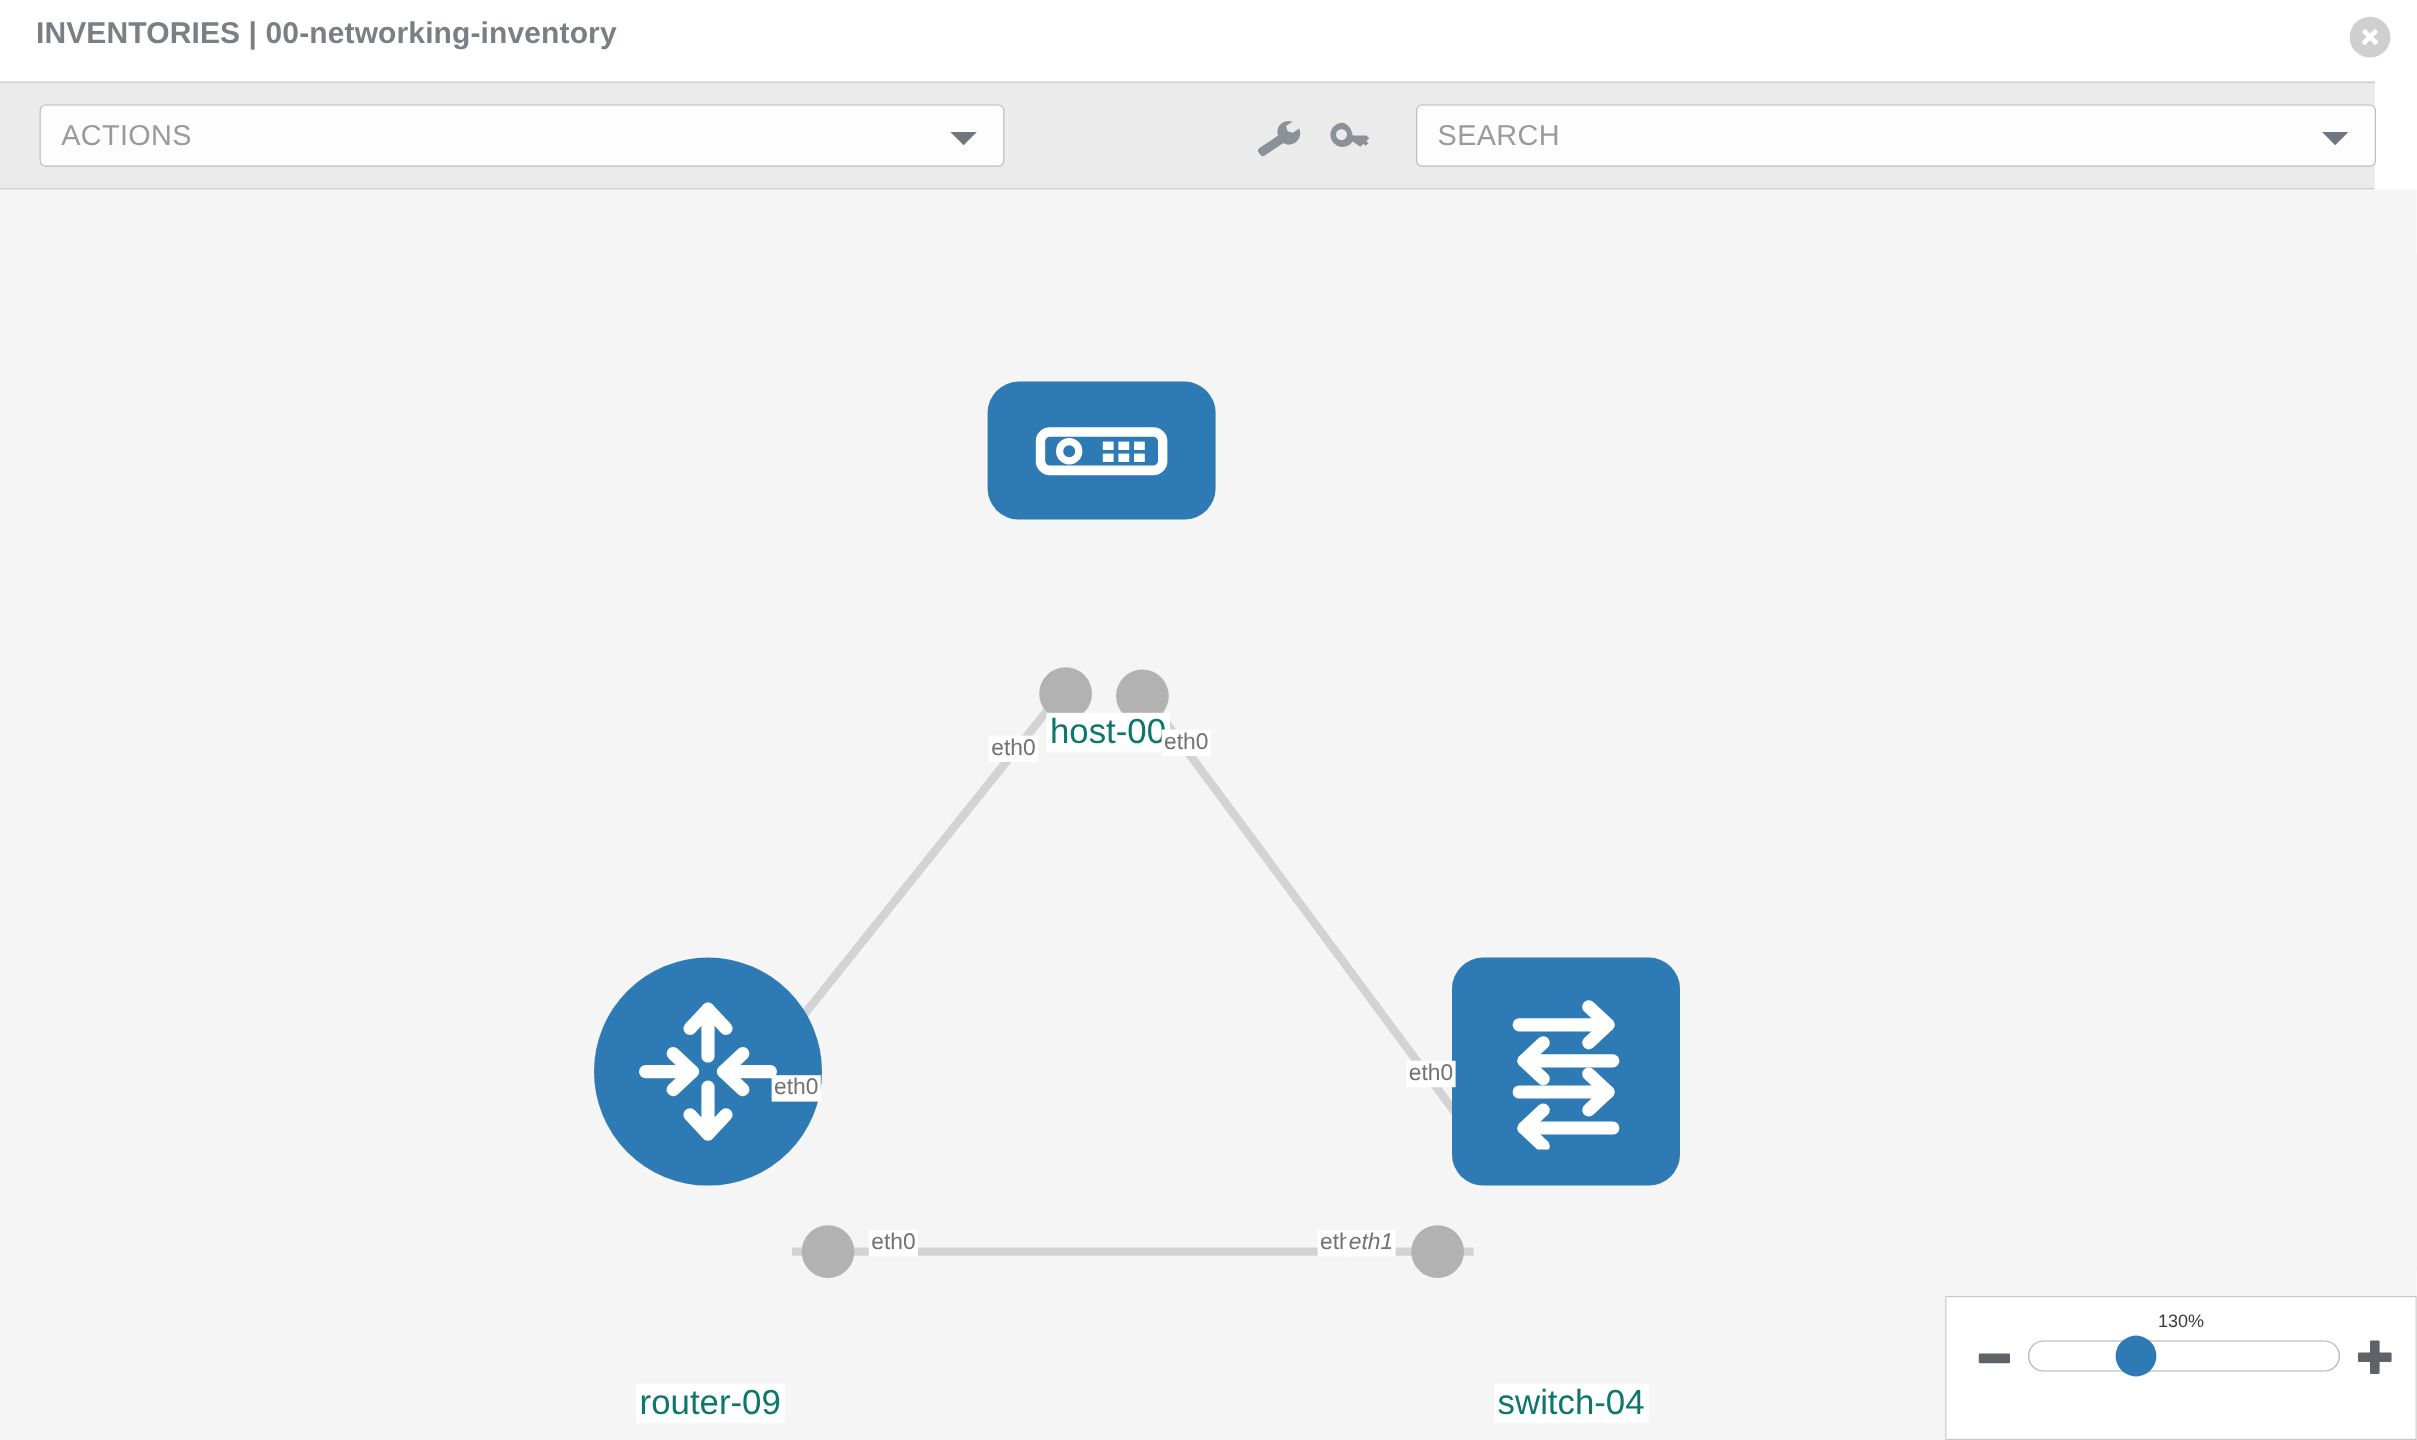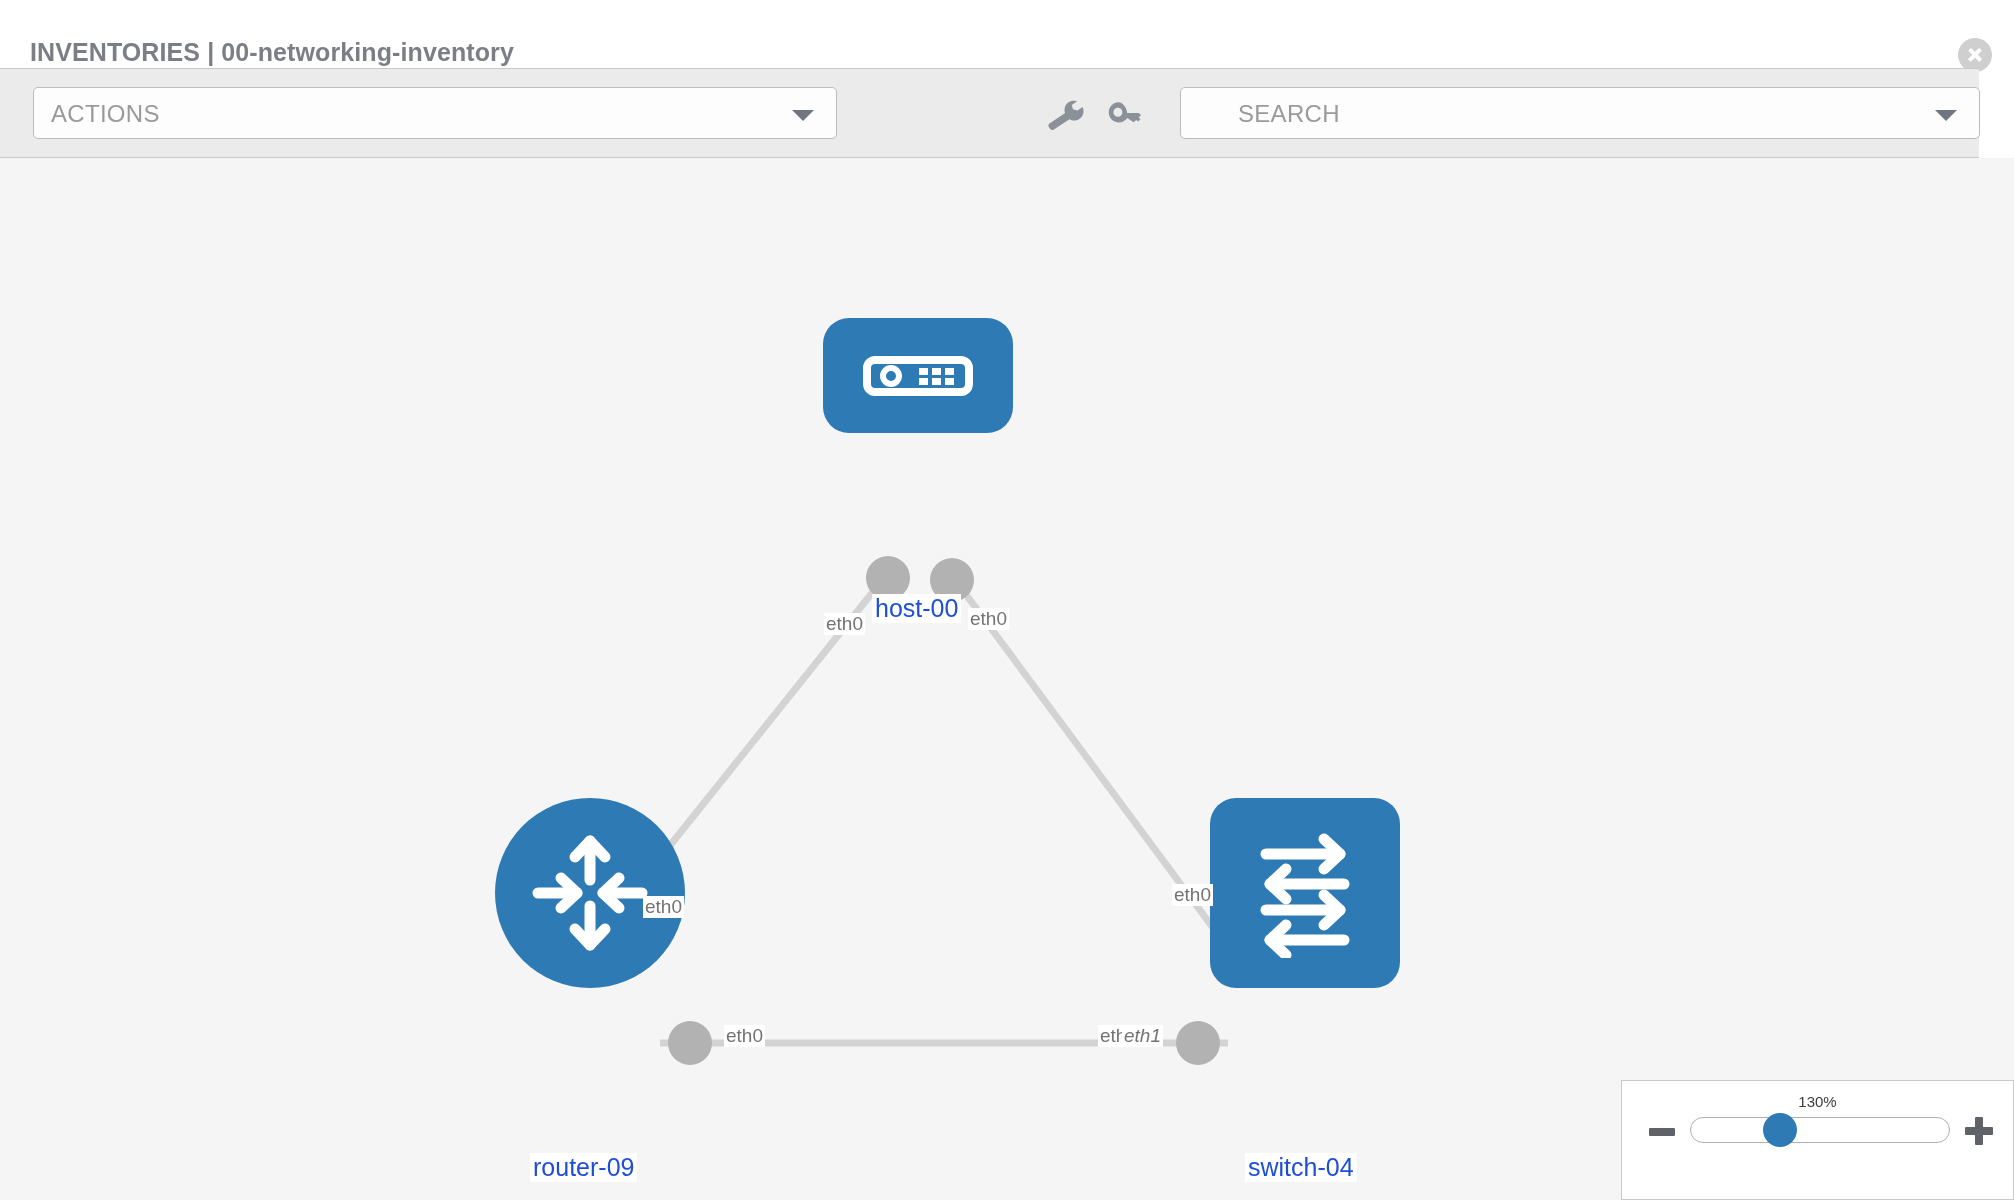--- a/index.html
+++ b/index.html
@@ -8,21 +8,20 @@
     background: #ffffff;
     font-family: "Liberation Sans", sans-serif;
     overflow: hidden;
   }
   #app { position: relative; width: 2014px; height: 1200px; background: #ffffff; }
 
   
   .header {
     position: absolute; left: 0; top: 0; width: 2014px; height: 68px;
     background: #ffffff;
-    margin-top: 24px;
   }
   .header-title {
     position: absolute; left: 30px; top: 14px;
     font-size: 25px; font-weight: bold; color: #7b7f85;
     letter-spacing: 0.1px; white-space: nowrap;
   }
   .close-btn {
     position: absolute; right: 22px; top: 14px;
     width: 34px; height: 34px; border-radius: 50%;
     background: #cfcfcf; cursor: pointer;
@@ -68,41 +67,41 @@
 
   .search-box {
     position: absolute; left: 1180px; top: 18px;
     width: 800px; height: 52px;
     background: #fdfdfd;
     border: 1px solid #b9bcc0;
     border-radius: 5px;
   }
   .search-label {
     position: absolute; left: 17px; top: 12px;
-    font-size: 24px; color: #9a9a9a; letter-spacing: 0.3px; margin-left: 40px;
+    font-size: 24px; color: #9a9a9a; letter-spacing: 0.3px;
   }
 
   
   .canvas {
     position: absolute; left: 0; top: 158px;
     width: 2014px; height: 1042px;
     background: #f5f5f5;
     overflow: hidden;
   }
   #topology-svg { position: absolute; left: 0; top: 0; }
 
   .node { position: absolute; }
   .node-shape {
     position: absolute; background: #2e7ab5;
     display: flex; align-items: center; justify-content: center;
     cursor: pointer;
   }
   .node-label {
     position: absolute; white-space: nowrap;
-    font-size: 25px; color: #1d4ed8;
+    font-size: 29px; color: #0f766e;
     background: #ffffff; padding: 0 3px; line-height: 1.15;
   }
   .iface-label {
     position: absolute; white-space: nowrap;
     font-size: 19px; color: #737373;
     background: #ffffff; padding: 0 2px; line-height: 1.15;
   }
 
   
   .zoom-panel {

